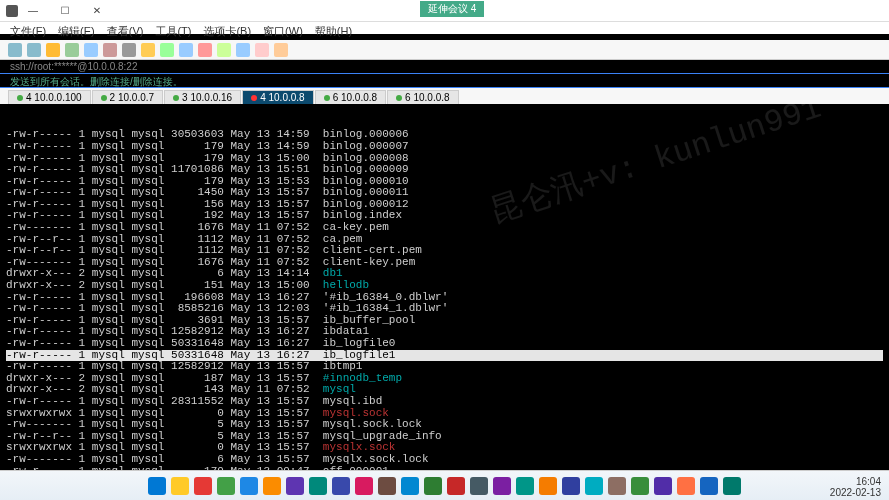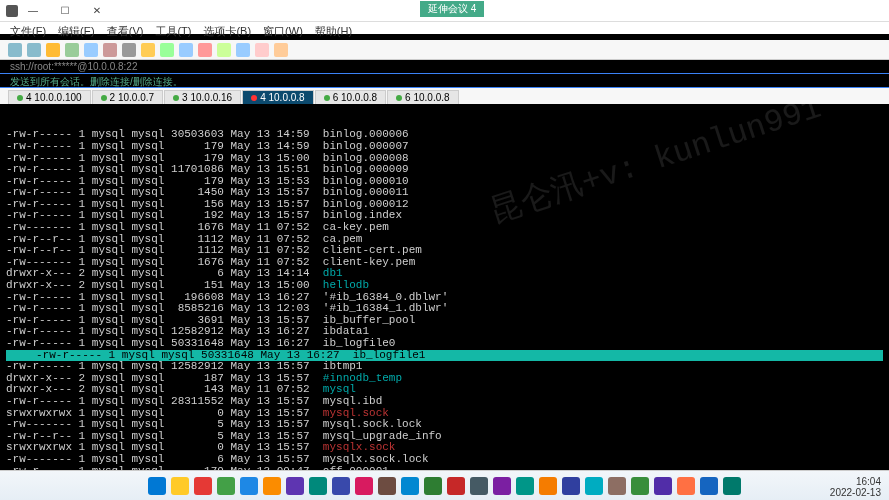--- a/index.html
+++ b/index.html
@@ -12,21 +12,21 @@
 .menubar { height:18px; background:#fff; display:flex; gap:12px; padding:2px 10px; font-size:11px; color:#333; border-bottom:6px solid #000000;}
 .toolbar { height:20px; background:#f7f7f7; display:flex; align-items:center; gap:5px; padding:0 8px; border-bottom:1px solid #ccc; }
 .toolbar .tb { width:14px; height:14px; border-radius:2px; display:inline-block; }
 .path { height:14px; padding:1px 10px; font-size:10px; color:#888; background:#000000; border-bottom:1px solid #3b82f6;}
 .tabs { height:16px; display:flex; align-items:flex-end; background:#f7f7f7; padding-left:8px; gap:1px;}
 .tab { font-size:10px; padding:1px 8px; background:#e6e6e6; border:1px solid #ccc; border-bottom:none; display:flex; align-items:center; gap:3px;}
 .tab .dot{width:6px;height:6px;border-radius:50%;}
 .tab.active{ background:#0c4a6e; color:#fff; }
 .term { background:#000; color:#cfcfcf; font-family:Consolas,"Courier New",monospace; font-size:11px; line-height:1.06; padding:2px 6px 4px 6px; height:388px; overflow:hidden; white-space:pre; position:relative;}
 .term .row{height:11.6px;}
-.term .hl{ background:#14b8a6; color:#000; display:block;padding-left:30px;}
+.term .hl{ background:#e5e5e5; color:#000; display:block;}
 .term .cyan{color:#0aa;}
 .term .mag{color:#b33;text-align:center;}
 .term .wm{ position:absolute; top:40px; right:60px; font-size:32px; color:rgba(255,255,255,.10); transform:rotate(-18deg); pointer-events:none;}
 .statusbar{ height:14px; background:#eee; font-size:10px; padding:0 8px; display:flex; align-items:center; justify-content:space-between; color:#555;}
 .taskbar{ position:absolute; bottom:0; left:0; right:0; height:30px; background:linear-gradient(#f2f6fa,#e6eef5); display:flex; align-items:center; justify-content:center; gap:5px; border-top:1px solid #ccc;}
 .taskbar .tsk{width:18px;height:18px;border-radius:3px;}
 .clock{position:absolute; right:8px; bottom:2px; font-size:10px; text-align:right; color:#333;}
 .floattag{position:absolute;top:1px;left:420px;background:#4a8;color:#fff;font-size:10px;padding:1px 8px;}
 </style>
 </head>

